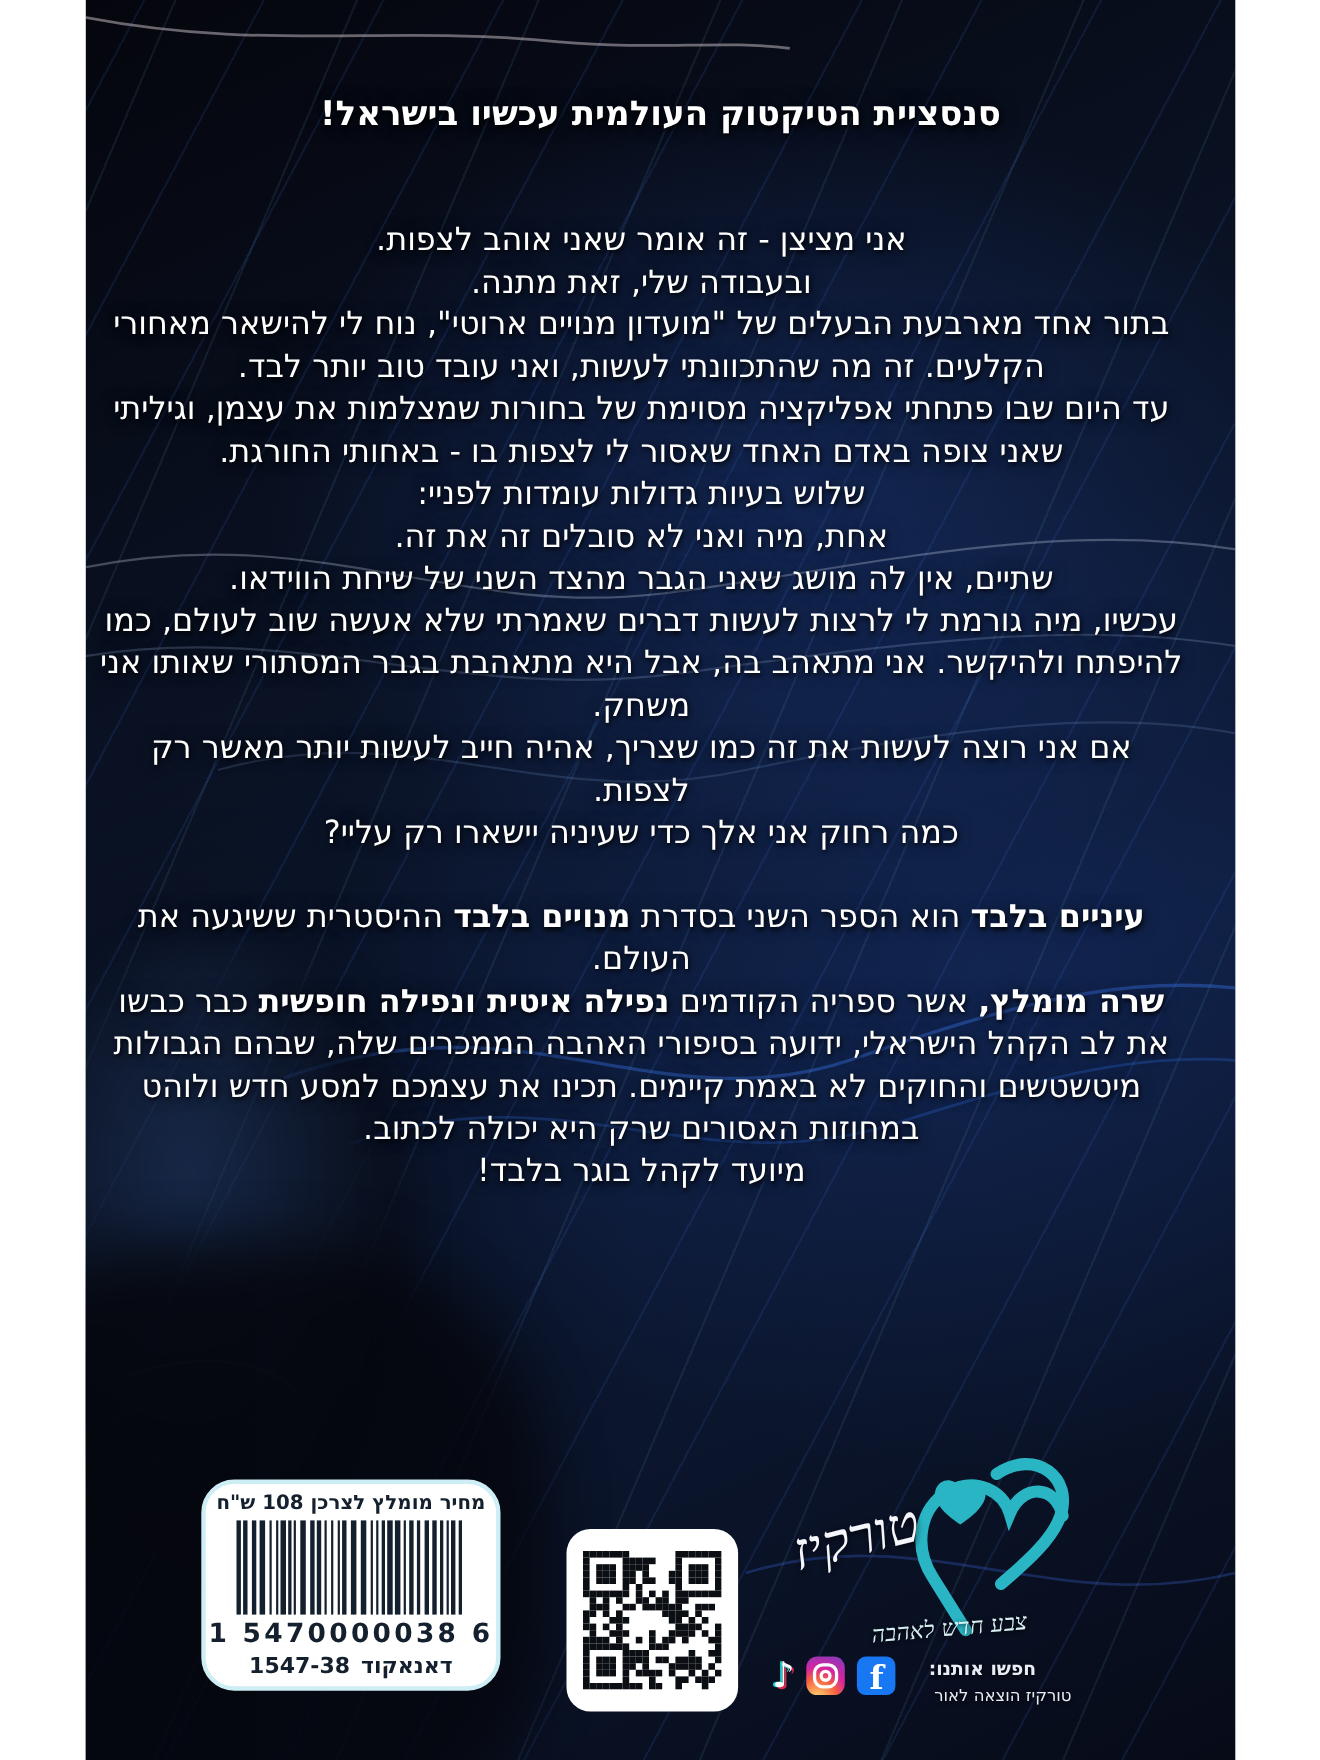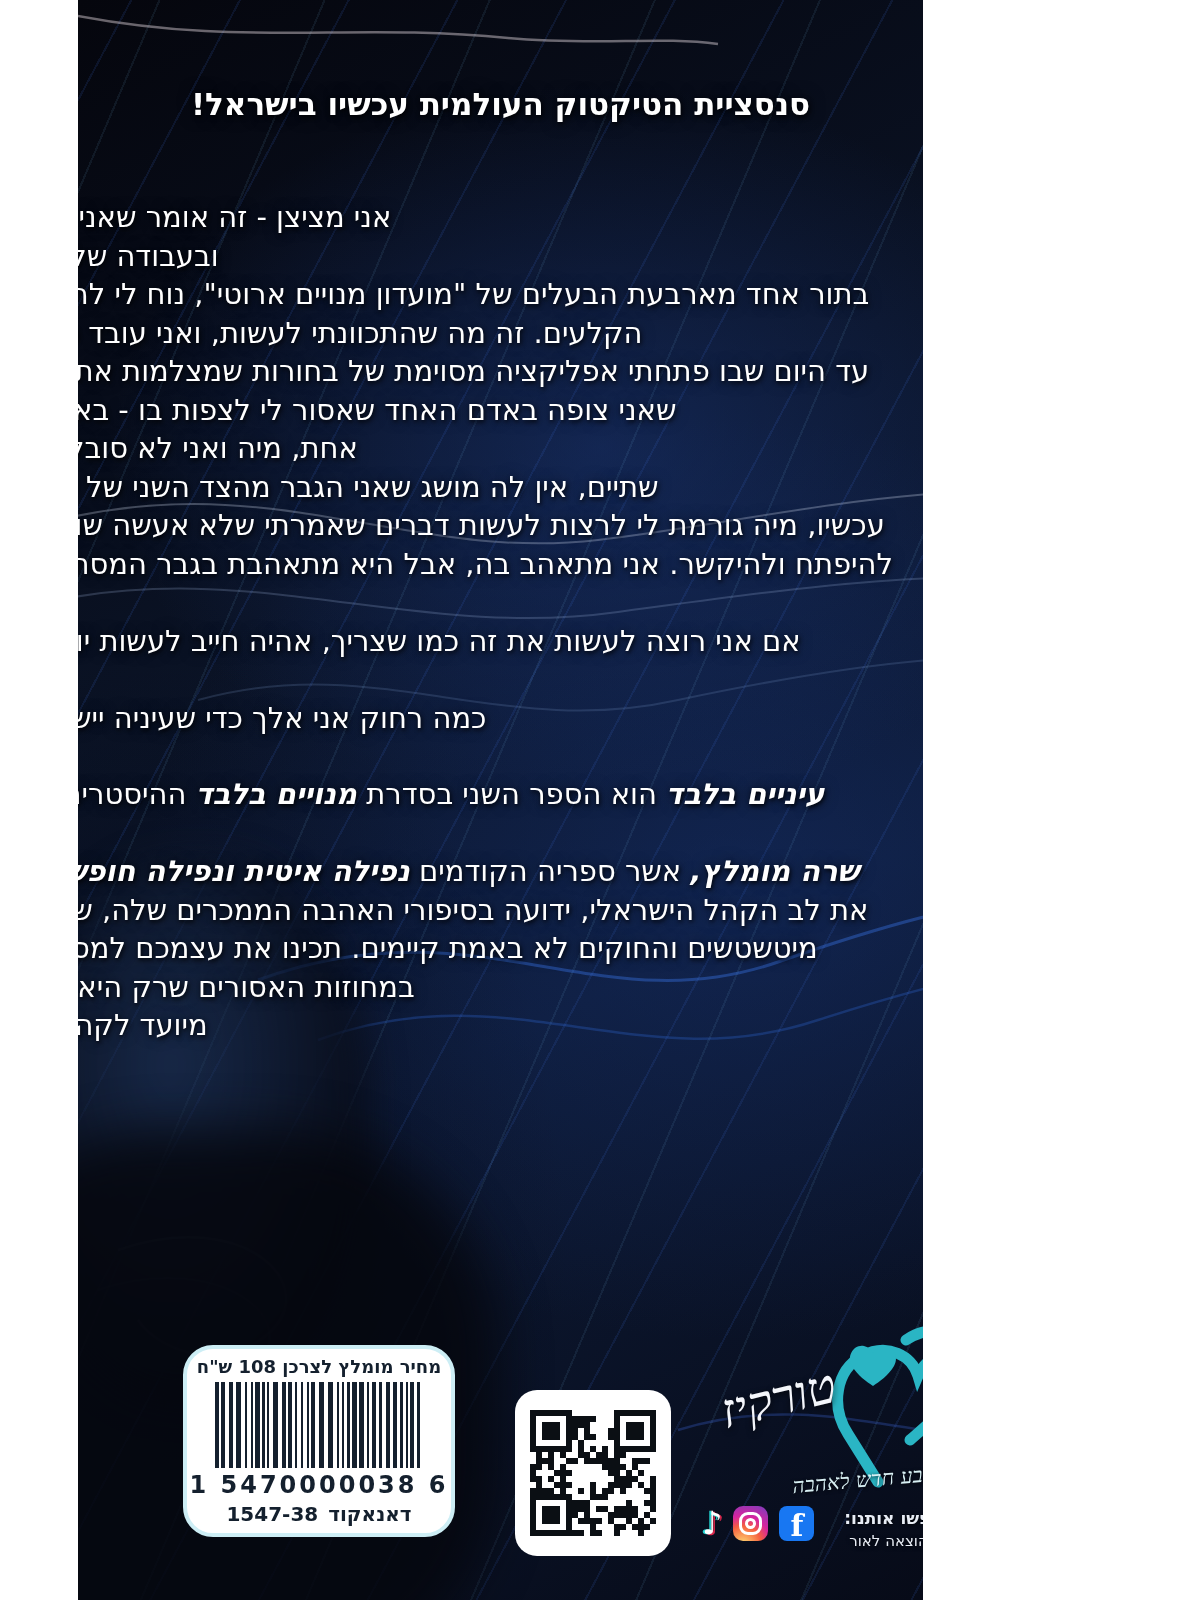--- a/index.html
+++ b/index.html
@@ -1,21 +1,21 @@
 <!DOCTYPE html>
 <html lang="he"><head>
 <meta charset="utf-8">
 <style>
   html,body{margin:0;padding:0;}
   body{
     width:1200px;height:1600px;background:#ffffff;position:relative;
     font-family:"DejaVu Sans", sans-serif;overflow:hidden;
   }
   .cover{
-    position:absolute;left:78px;top:0;width:845px;height:1600px;overflow:hidden;
+    position:absolute;left:78px;top:0;width:1045px;height:1600px;overflow:hidden;
     background:
       radial-gradient(ellipse 700px 520px at 62% 28%, rgba(28,58,128,.50), transparent 70%),
       radial-gradient(ellipse 820px 640px at 78% 55%, rgba(24,52,118,.42), transparent 72%),
       radial-gradient(ellipse 520px 760px at 10% 78%, rgba(6,10,22,.95), transparent 78%),
       linear-gradient(155deg,#05060d 0%,#0a1224 35%,#0d1a36 62%,#070b18 100%);
   }
   .streaks{
     position:absolute;inset:0;
     background:
       repeating-linear-gradient(118deg, transparent 0 46px, rgba(60,110,220,.13) 46px 48px, transparent 48px 96px),
@@ -30,27 +30,27 @@
   .fig-body{
     position:absolute;left:-140px;top:1130px;width:560px;height:560px;border-radius:40%;
     background:#05070e;opacity:.85;filter:blur(26px);
   }
   .headline{
     position:absolute;top:86px;left:0;right:0;text-align:center;direction:rtl;
     color:#ffffff;font-size:31px;font-weight:700;
     text-shadow:1px 2px 5px rgba(0,0,0,.9),0 0 16px rgba(0,0,0,.6);
   }
   .body-text{
-    position:absolute;top:198px;right:26px;width:988px;direction:rtl;text-align:left;
+    position:absolute;top:198px;right:46px;width:988px;direction:rtl;text-align:center;
     color:#ffffff;font-size:29px;line-height:38.5px;
     text-shadow:1px 2px 4px rgba(0,0,0,.88),0 0 14px rgba(0,0,0,.55);
   }
   .body-text .para{margin:0;}
   .body-text .para.gap{margin-top:38px;}
-  .body-text .bold{font-weight:700;font-style:italic;}
+  .body-text .bold{font-weight:700;}
   
   .barcode-box{
     position:absolute;left:105px;top:1345px;width:272px;height:192px;background:#ffffff;
     border:4px solid #cdeef5;border-radius:30px;box-sizing:border-box;
     display:flex;flex-direction:column;align-items:center;justify-content:center;gap:3px;
   }
   .barcode-price{direction:rtl;color:#14202e;font-size:18px;font-weight:700;}
   .barcode-bars{margin-top:2px;}
   .barcode-number{color:#14202e;font-size:24px;font-weight:700;letter-spacing:3px;}
   .barcode-danacode{direction:rtl;color:#14202e;font-size:20px;font-weight:700;display:flex;gap:10px;}
@@ -123,20 +123,21 @@
     <div class="fig-head"></div>
     <div class="fig-body"></div>
 
     <div class="headline">סנסציית הטיקטוק העולמית עכשיו בישראל!</div>
 
     <div class="body-text" id="body-text">
         <div class="para"><span>אני מציצן - זה אומר שאני אוהב לצפות.</span></div>
         <div class="para"><span>ובעבודה שלי, זאת מתנה.</span></div>
         <div class="para"><span>בתור אחד מארבעת הבעלים של "מועדון מנויים ארוטי", נוח לי להישאר מאחורי הקלעים. זה מה שהתכוונתי לעשות, ואני עובד טוב יותר לבד.</span></div>
         <div class="para"><span>עד היום שבו פתחתי אפליקציה מסוימת של בחורות שמצלמות את עצמן, וגיליתי שאני צופה באדם האחד שאסור לי לצפות בו - באחותי החורגת.</span></div>
+        <div class="para"><span>שלוש בעיות גדולות עומדות לפניי:</span></div>
         <div class="para"><span>אחת, מיה ואני לא סובלים זה את זה.</span></div>
         <div class="para"><span>שתיים, אין לה מושג שאני הגבר מהצד השני של שיחת הווידאו.</span></div>
         <div class="para"><span>עכשיו, מיה גורמת לי לרצות לעשות דברים שאמרתי שלא אעשה שוב לעולם, כמו להיפתח ולהיקשר. אני מתאהב בה, אבל היא מתאהבת בגבר המסתורי שאותו אני משחק.</span></div>
         <div class="para"><span>אם אני רוצה לעשות את זה כמו שצריך, אהיה חייב לעשות יותר מאשר רק לצפות.</span></div>
         <div class="para"><span>כמה רחוק אני אלך כדי שעיניה יישארו רק עליי?</span></div>
         <div class="para gap"><span class="bold">עיניים בלבד</span><span> הוא הספר השני בסדרת </span><span class="bold">מנויים בלבד</span><span> ההיסטרית ששיגעה את העולם.</span></div>
         <div class="para"><span class="bold">שרה מומלץ,</span><span> אשר ספריה הקודמים </span><span class="bold">נפילה איטית ונפילה חופשית</span><span> כבר כבשו את לב הקהל הישראלי, ידועה בסיפורי האהבה הממכרים שלה, שבהם הגבולות מיטשטשים והחוקים לא באמת קיימים. תכינו את עצמכם למסע חדש ולוהט במחוזות האסורים שרק היא יכולה לכתוב.</span></div>
         <div class="para"><span>מיועד לקהל בוגר בלבד!</span></div>
       </div>
 

